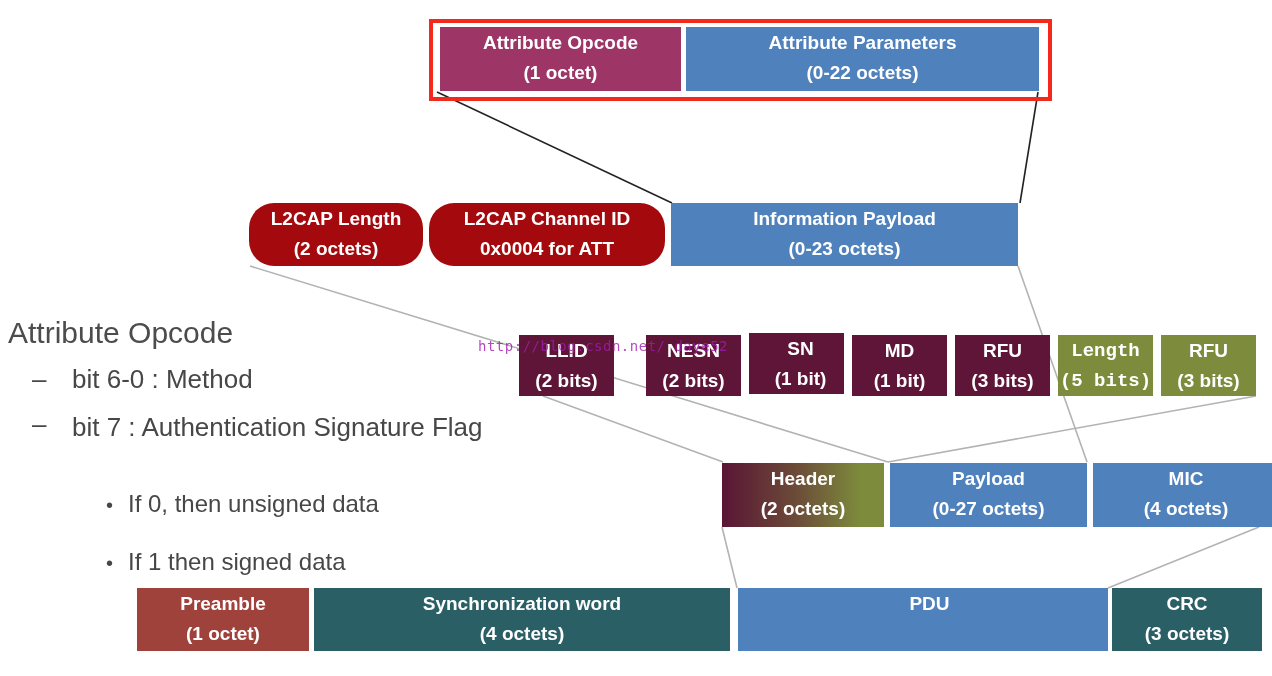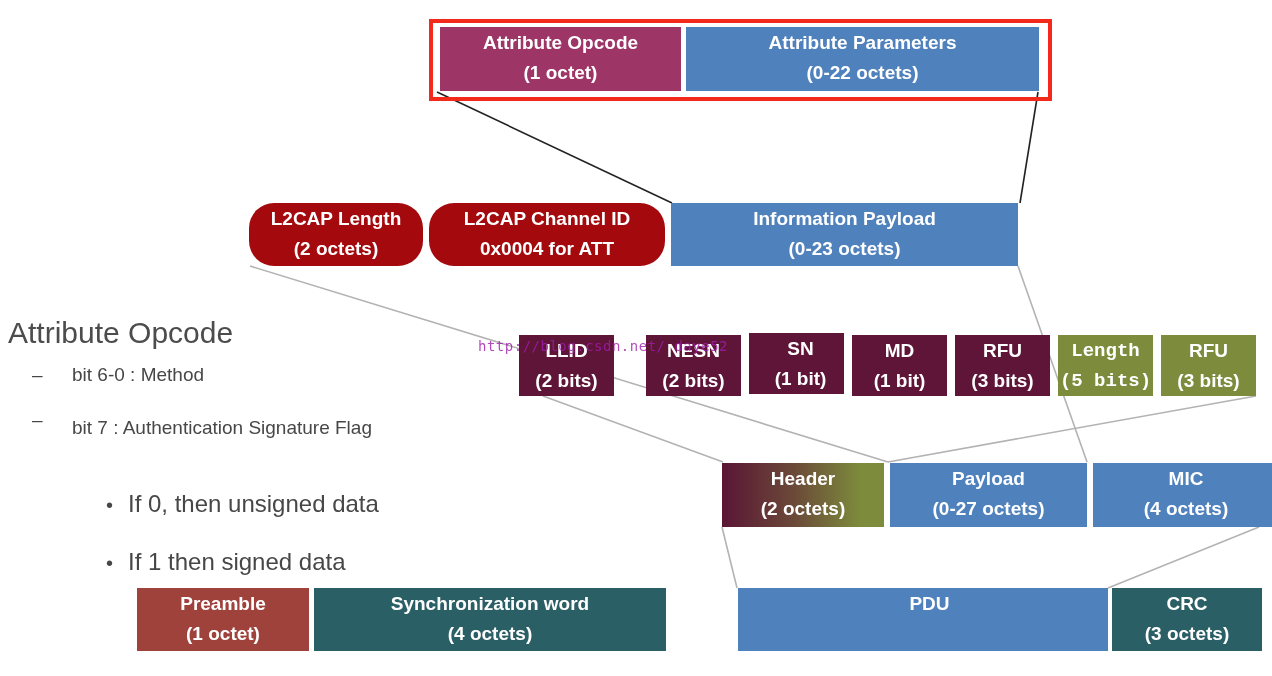--- a/index.html
+++ b/index.html
@@ -24,21 +24,21 @@
   .hl-frame{
     position:absolute;z-index:3;box-sizing:border-box;
     border:4px solid #F2291B;background:transparent;
   }
   .notes-heading{
     position:absolute;z-index:2;left:8px;top:316px;
     font-size:30px;color:#4C4C4C;
   }
   .note{position:absolute;z-index:2;color:#474747;}
   .note .marker{display:inline-block;}
-  .lvl1{font-size:19px;}
+  .lvl1{font-size:26px;}
   .lvl1 .marker{width:40px;}
   .lvl2{font-size:24px;}
   .lvl2 .marker{width:22px;font-size:20px;}
   .note .txt{display:inline-block;vertical-align:top;}
   .wrapme{width:432px;line-height:37px;}
   .watermark{
     position:absolute;z-index:9;left:478px;top:338px;
     font-family:"DejaVu Sans Mono",monospace;font-size:14px;
     color:#a21caf;opacity:0.8;letter-spacing:0.5px;white-space:pre;
   }
@@ -135,21 +135,21 @@
       <div>MIC</div>
       <div>(4 octets)</div>
     </div>
   </div>
 
   <div>
     <div class="pbox preamble" style="left:137px;top:588px;width:172px;height:63px;">
       <div>Preamble</div>
       <div>(1 octet)</div>
     </div>
-    <div class="pbox teal" style="left:314px;top:588px;width:352px;height:63px;">
+    <div class="pbox teal" style="left:314px;top:588px;width:416px;height:63px;">
       <div>Synchronization word</div>
       <div>(4 octets)</div>
     </div>
     <div class="pbox blue" style="left:738px;top:588px;width:370px;height:63px;padding-left:13px;">
       <div>PDU</div>
       <div></div>
     </div>
     <div class="pbox teal" style="left:1112px;top:588px;width:150px;height:63px;">
       <div>CRC</div>
       <div>(3 octets)</div>

